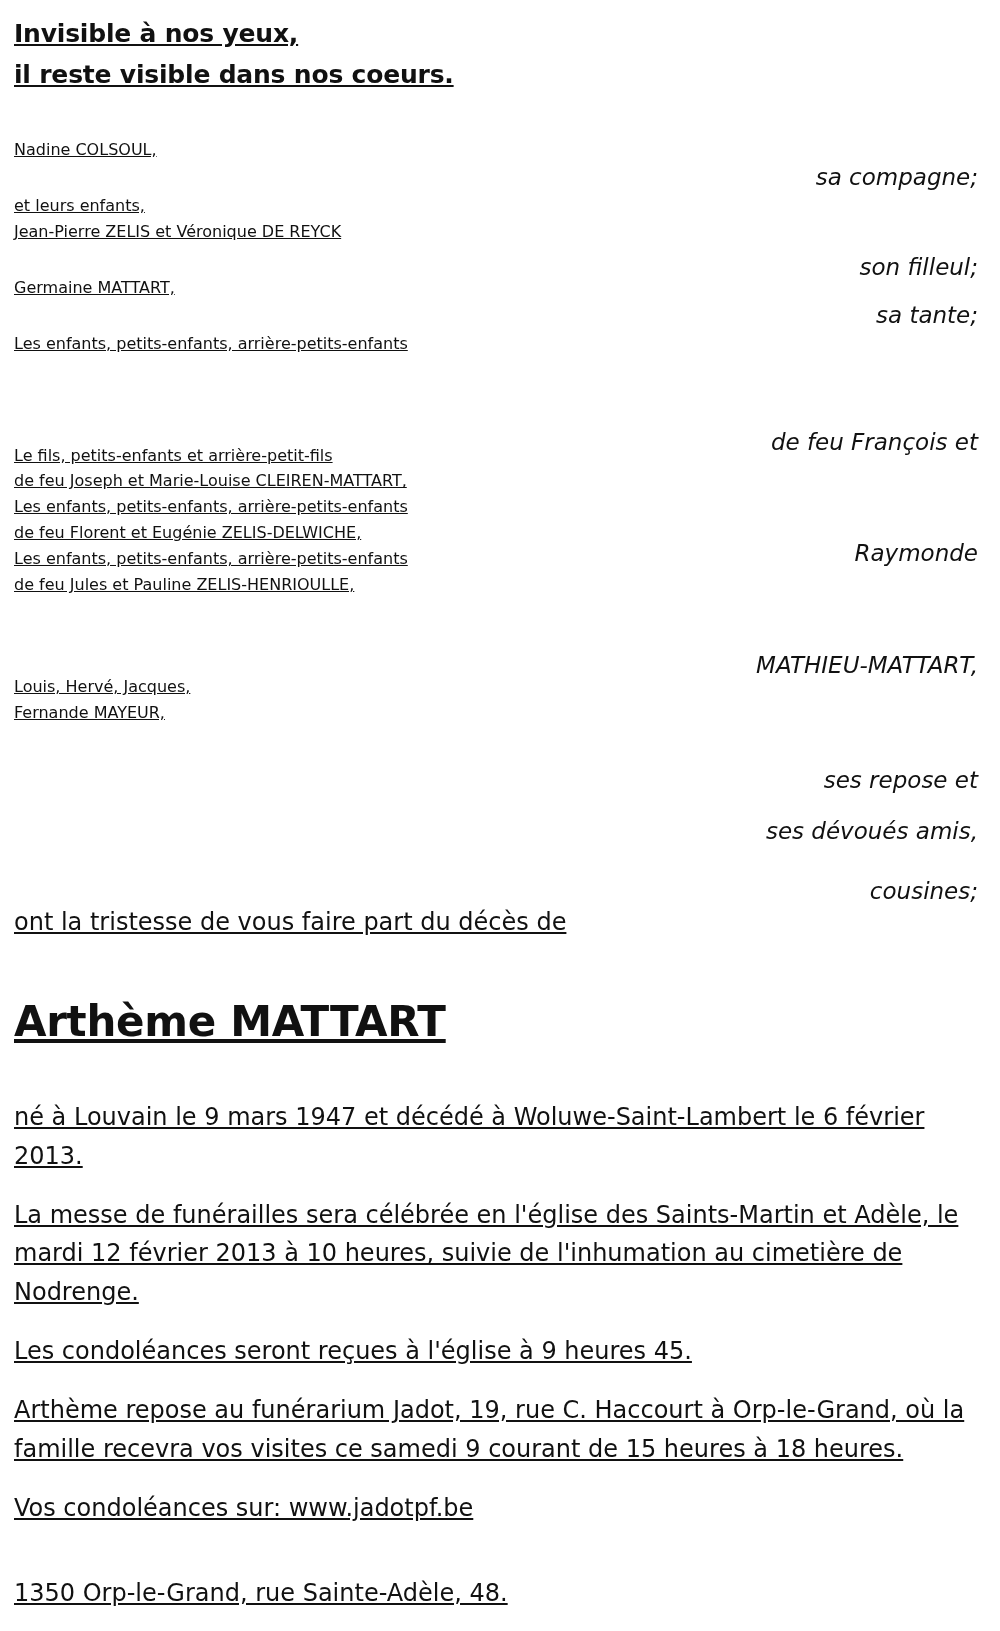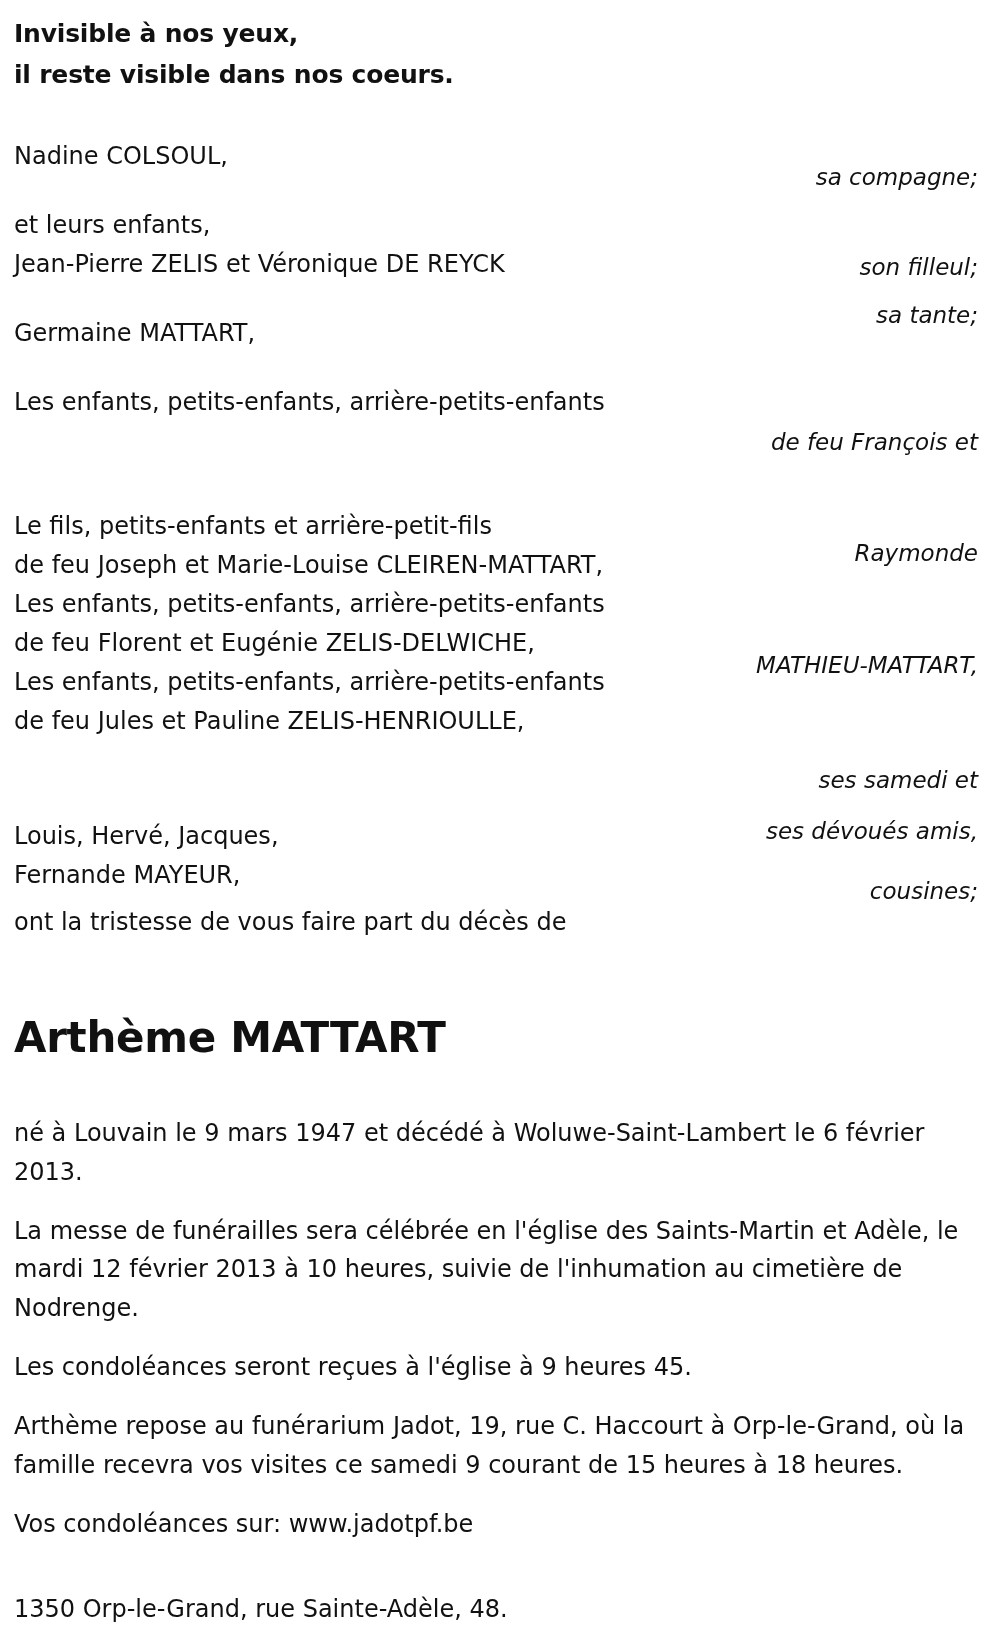--- a/index.html
+++ b/index.html
@@ -14,40 +14,41 @@
     position: relative;
     font-family: "DejaVu Sans", "Liberation Sans", sans-serif;
     color: #111111;
     overflow: hidden;
   }
   .page {
     position: absolute;
     inset: 0;
     padding: 14px 18px 0 14px;
     box-sizing: border-box;
+    text-decoration: underline;
   }
 
   
   .verse {
     font-weight: bold;
     font-size: 25px;
     line-height: 1.62;
     letter-spacing: -0.2px;
   }
   .verse .vline { display: block; white-space: pre; }
 
   
   .families {
     position: relative;
     margin-top: 42px;
     min-height: 760px;
   }
   .col-left {
     width: 660px;
-    font-size: 24px;
+    font-size: 16px;
     line-height: 1.62;
   }
   .col-right {
     position: absolute;
     top: 0;
     right: 2px;
     width: 300px;
     text-align: right;
     font-style: italic;
     font-size: 23px;
@@ -72,21 +73,21 @@
     line-height: 1.6;
     margin-top: 6px;
   }
 
   
   .deceased {
     font-weight: bold;
     font-size: 42px;
     line-height: 1.2;
     letter-spacing: -0.3px;
-    margin-top: 72px;
+    margin-top: 56px;
   }
 
   
   .details {
     margin-top: 50px;
     font-size: 24px;
     line-height: 1.62;
   }
   .details p {
     margin: 5px 0 20px 0;
@@ -150,21 +151,21 @@
     <div class="col-right">
       <span class="rel rel-compagne">sa compagne;</span>
       <span class="rel rel-filleul">son filleul;</span>
       <span class="rel rel-tante">sa tante;</span>
       <span class="rel rel-mathieu">
         <span class="rel">de feu François et</span>
         <span class="rel">Raymonde</span>
         <span class="rel">MATHIEU-MATTART,</span>
       </span>
       <span class="rel rel-cousins">
-        <span class="rel">ses samedi et</span>
+        <span class="rel">ses repose et</span>
         <span class="rel">cousines;</span>
       </span>
       <span class="rel rel-amis">ses dévoués amis,</span>
     </div>
 
   </div>
 
   <div class="announce">ont la tristesse de vous faire part du décès de</div>
 
   <div class="deceased">Arthème MATTART</div>

